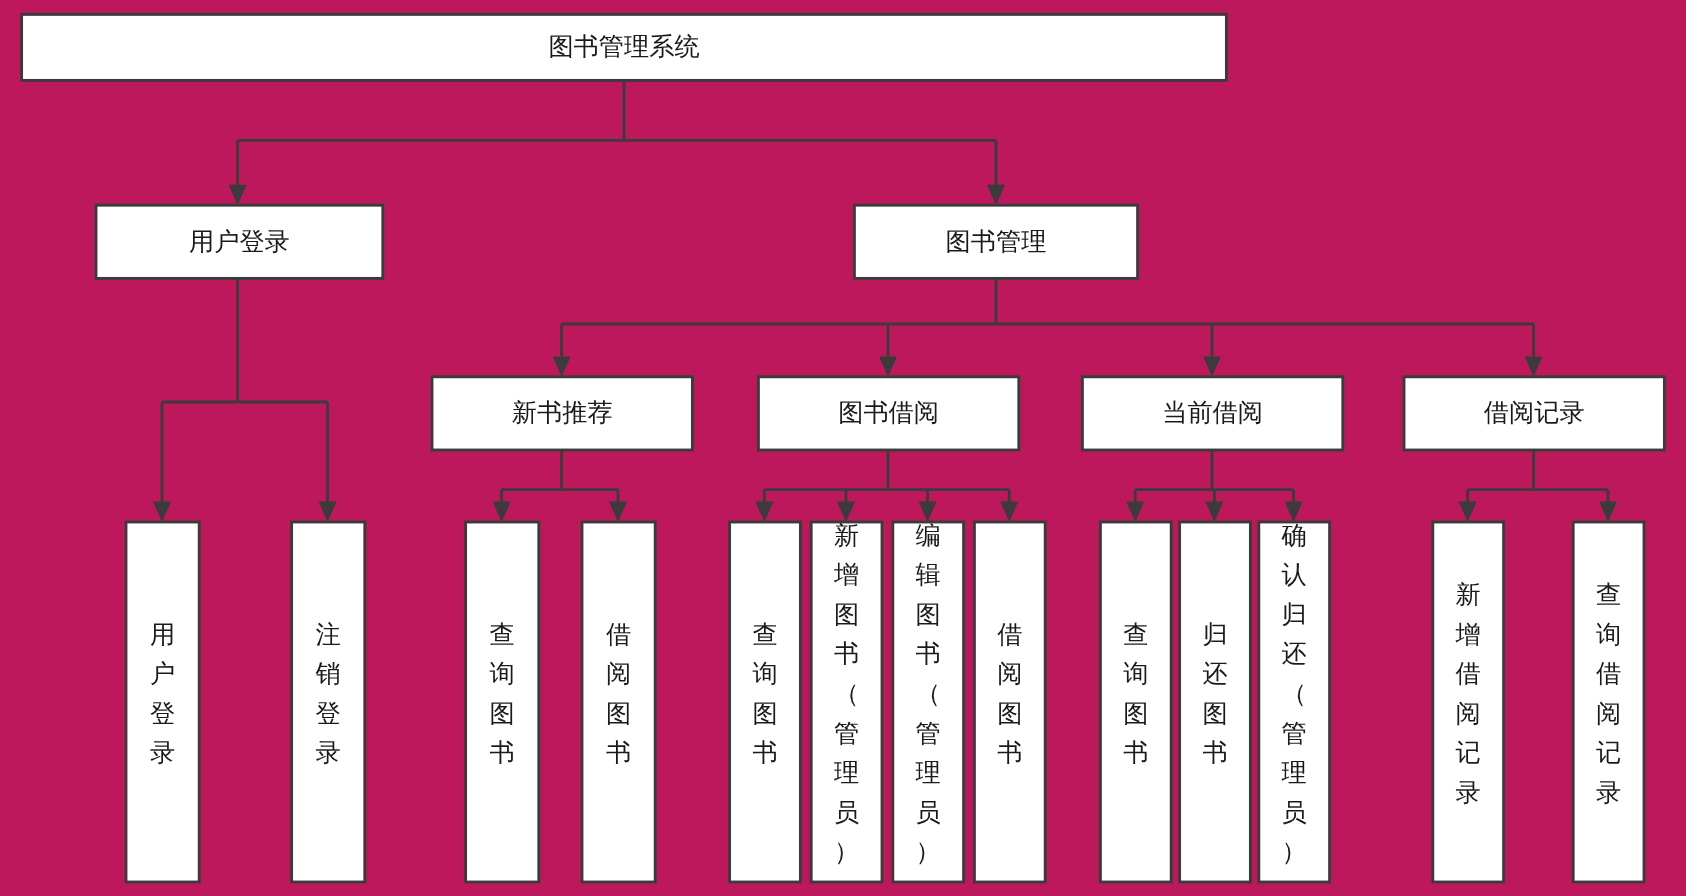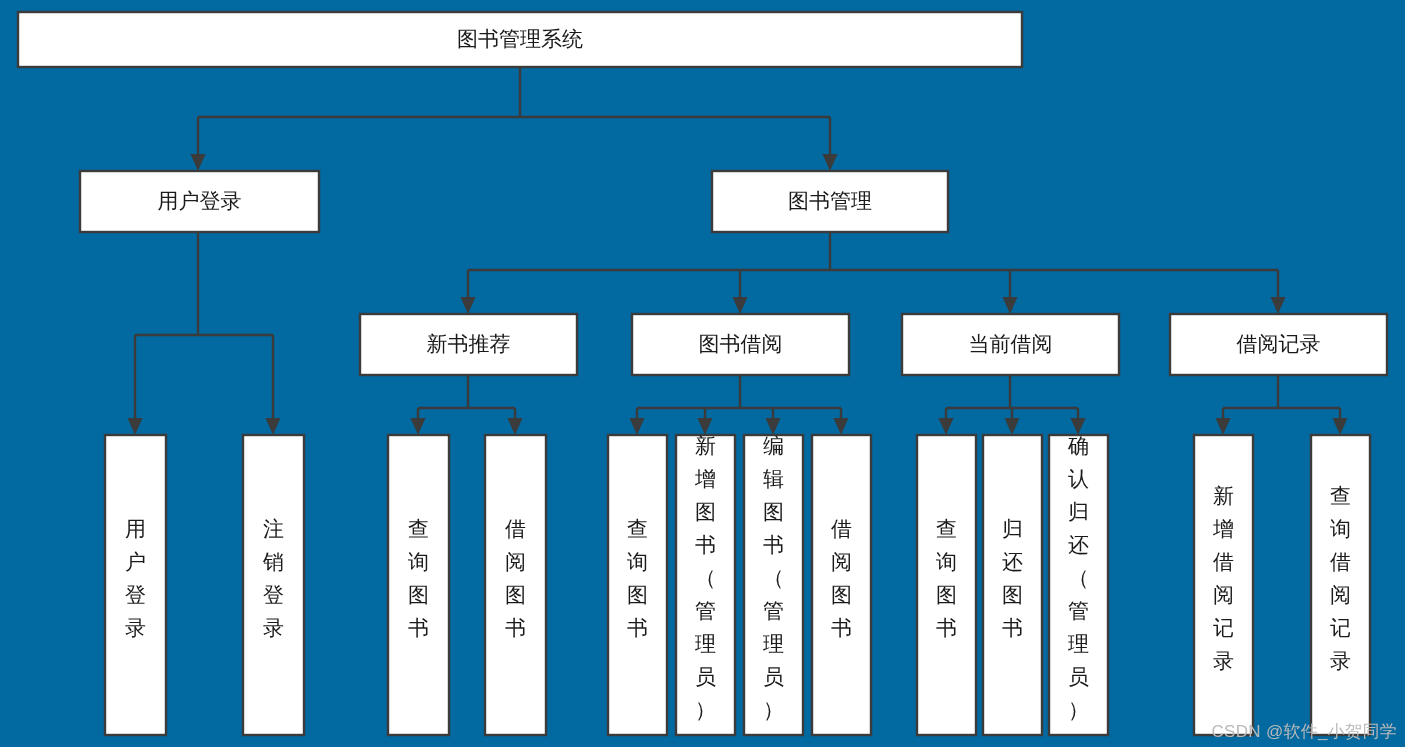--- a/index.html
+++ b/index.html
@@ -11,21 +11,21 @@
   body {
     width: 1405px;
     height: 747px;
     font-family: "Liberation Sans", "DejaVu Sans", sans-serif;
     overflow: hidden;
   }
   #diagram-root {
     position: relative;
     width: 1405px;
     height: 747px;
-    background: #0369a1;
+    background: #be185d;
     text-align: center;
   }
   svg#tree-canvas {
     position: absolute;
     left: 0;
     top: 0;
     width: 1405px;
     height: 747px;
     display: block;
   }
@@ -218,14 +218,13 @@
         <g>
           <rect x="1194" y="435" width="59" height="300" class="node-box"></rect>
           <text x="1223.5" y="0" class="node-label-vertical"><tspan x="1223.5" y="502.5">新</tspan><tspan x="1223.5" y="535.5">增</tspan><tspan x="1223.5" y="568.5">借</tspan><tspan x="1223.5" y="601.5">阅</tspan><tspan x="1223.5" y="634.5">记</tspan><tspan x="1223.5" y="667.5">录</tspan></text>
         </g>
         <g>
           <rect x="1311" y="435" width="59" height="300" class="node-box"></rect>
           <text x="1340.5" y="0" class="node-label-vertical"><tspan x="1340.5" y="502.5">查</tspan><tspan x="1340.5" y="535.5">询</tspan><tspan x="1340.5" y="568.5">借</tspan><tspan x="1340.5" y="601.5">阅</tspan><tspan x="1340.5" y="634.5">记</tspan><tspan x="1340.5" y="667.5">录</tspan></text>
         </g>
       </g>
   </svg>
-  <div class="watermark-text">CSDN @软件_小贺同学</div>
 </div>
 
 </body></html>

